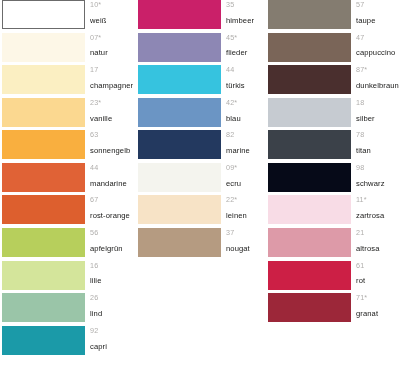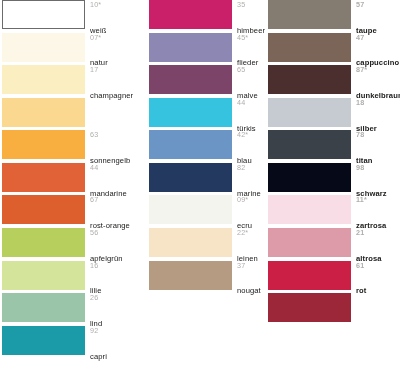--- a/index.html
+++ b/index.html
@@ -18,22 +18,22 @@
     width: 400px;
     height: 391px;
     background: #ffffff;
   }
   .column {
     position: absolute;
     top: 0;
     height: 391px;
   }
   .col-0 { left: 2px;   width: 131px; }
-  .col-1 { left: 149px; width: 135px; }
-  .col-2 { left: 268px; width: 132px; font-weight: bold; }
+  .col-1 { left: 138px; width: 135px; }
+  .col-2 { left: 268px; width: 132px; }
 
   .swatch-row {
     position: relative;
     height: 32.583px;
     display: flex;
     align-items: flex-start;
   }
   .swatch {
     width: 83px;
     height: 29px;
@@ -53,21 +53,21 @@
     display: block;
     font-size: 7.2px;
     color: #b0aeac;
     letter-spacing: 0.15px;
   }
   .cname {
     display: block;
     font-size: 7.6px;
     color: #20201f;
     letter-spacing: 0.1px;
-    margin-top: 18px;
+    margin-top: 8px;
   }
 </style>
 </head>
 <body>
 
 <div id="chart">
     <div class="column col-0">
       <div class="swatch-row">
         <div class="swatch bordered" style="background: rgb(255, 255, 255);"></div>
         <div class="labels">
@@ -84,20 +84,24 @@
       </div>
       <div class="swatch-row">
         <div class="swatch" style="background: rgb(251, 239, 194);"></div>
         <div class="labels">
           <span class="code">17</span>
           <span class="cname">champagner</span>
         </div>
       </div>
       <div class="swatch-row">
         <div class="swatch" style="background: rgb(251, 216, 144);"></div>
+        <div class="labels">
+          <span class="code">23*</span>
+          <span class="cname">vanille</span>
+        </div>
       </div>
       <div class="swatch-row">
         <div class="swatch" style="background: rgb(249, 175, 63);"></div>
         <div class="labels">
           <span class="code">63</span>
           <span class="cname">sonnengelb</span>
         </div>
       </div>
       <div class="swatch-row">
         <div class="swatch" style="background: rgb(224, 98, 54);"></div>
@@ -151,27 +155,20 @@
         </div>
       </div>
       <div class="swatch-row">
         <div class="swatch" style="background: rgb(141, 135, 180);"></div>
         <div class="labels">
           <span class="code">45*</span>
           <span class="cname">flieder</span>
         </div>
       </div>
       <div class="swatch-row">
-        <div class="swatch" style="background: rgb(124, 68, 105);"></div>
-        <div class="labels">
-          <span class="code">65</span>
-          <span class="cname">malve</span>
-        </div>
-      </div>
-      <div class="swatch-row">
         <div class="swatch" style="background: rgb(54, 195, 223);"></div>
         <div class="labels">
           <span class="code">44</span>
           <span class="cname">türkis</span>
         </div>
       </div>
       <div class="swatch-row">
         <div class="swatch" style="background: rgb(107, 149, 196);"></div>
         <div class="labels">
           <span class="code">42*</span>
@@ -266,15 +263,19 @@
       </div>
       <div class="swatch-row">
         <div class="swatch" style="background: rgb(204, 31, 69);"></div>
         <div class="labels">
           <span class="code">61</span>
           <span class="cname">rot</span>
         </div>
       </div>
       <div class="swatch-row">
         <div class="swatch" style="background: rgb(156, 39, 57);"></div>
+        <div class="labels">
+          <span class="code">71*</span>
+          <span class="cname">granat</span>
+        </div>
       </div>
     </div>
   </div>
 
 </body></html>

